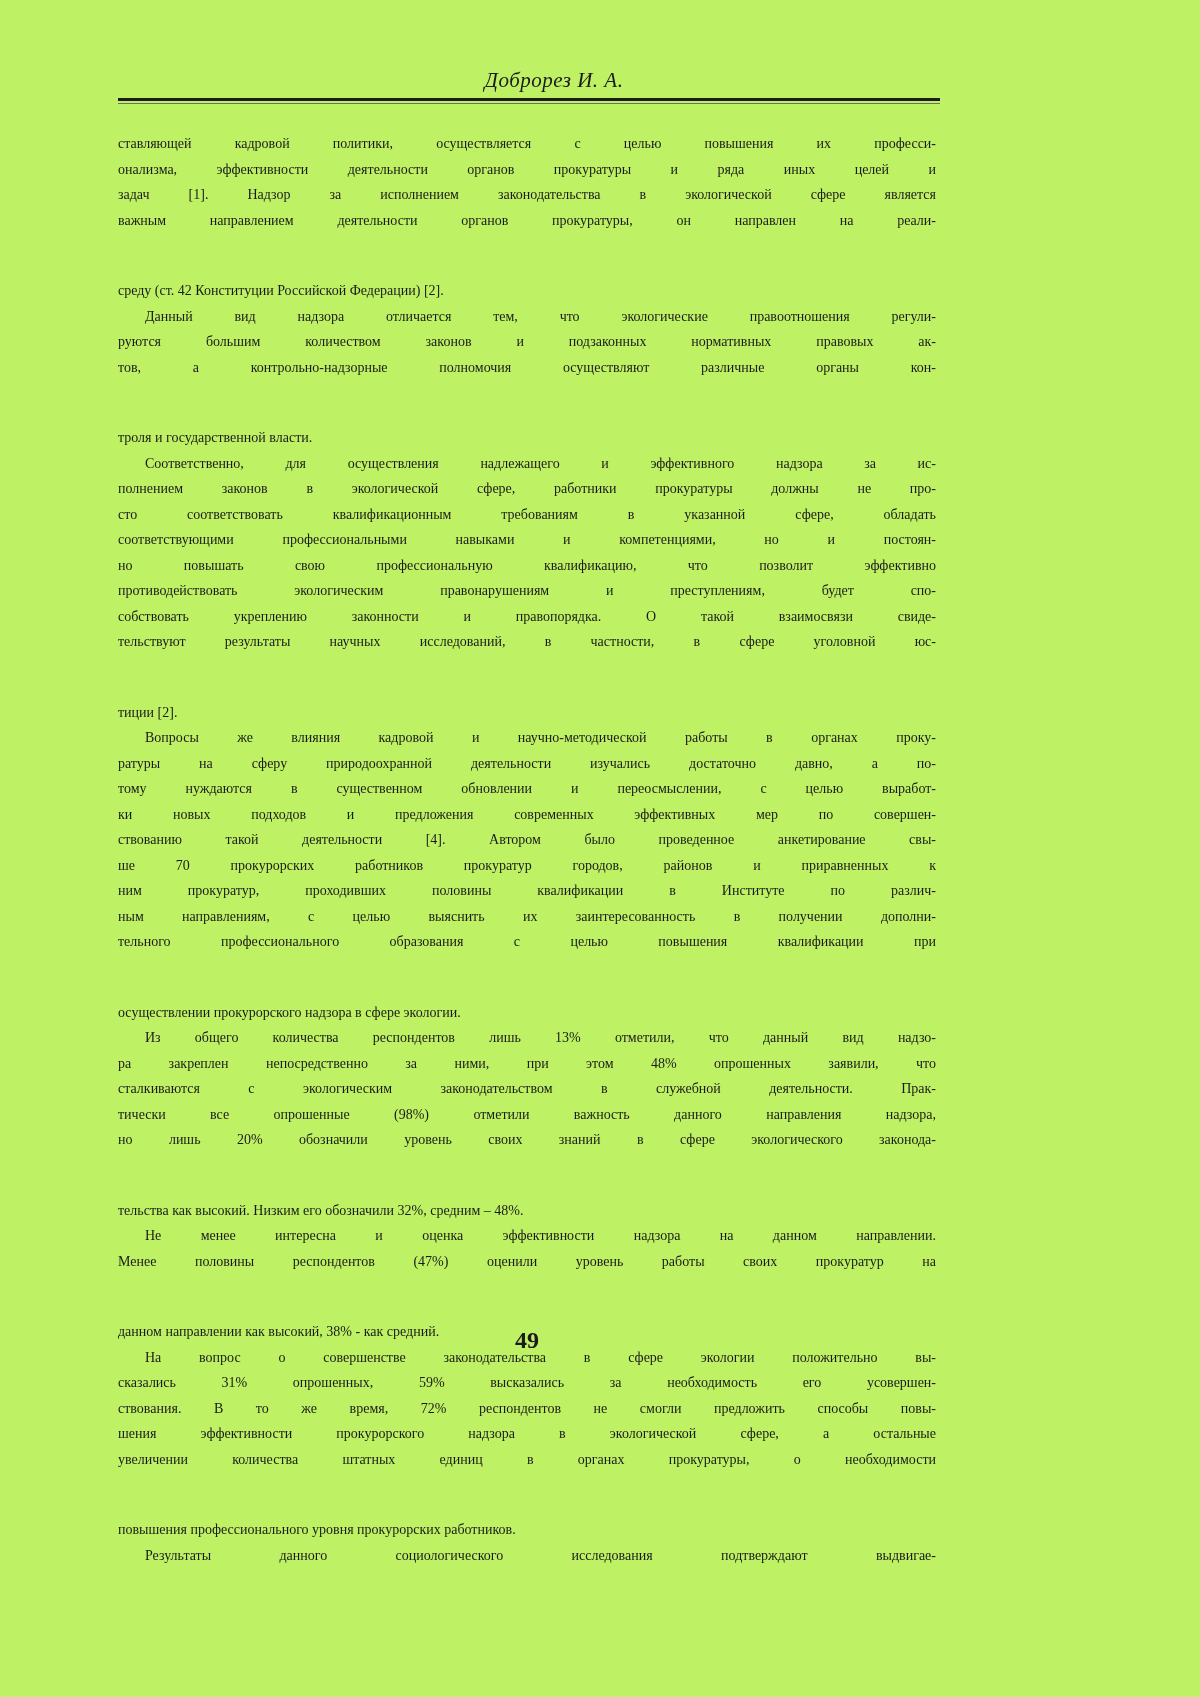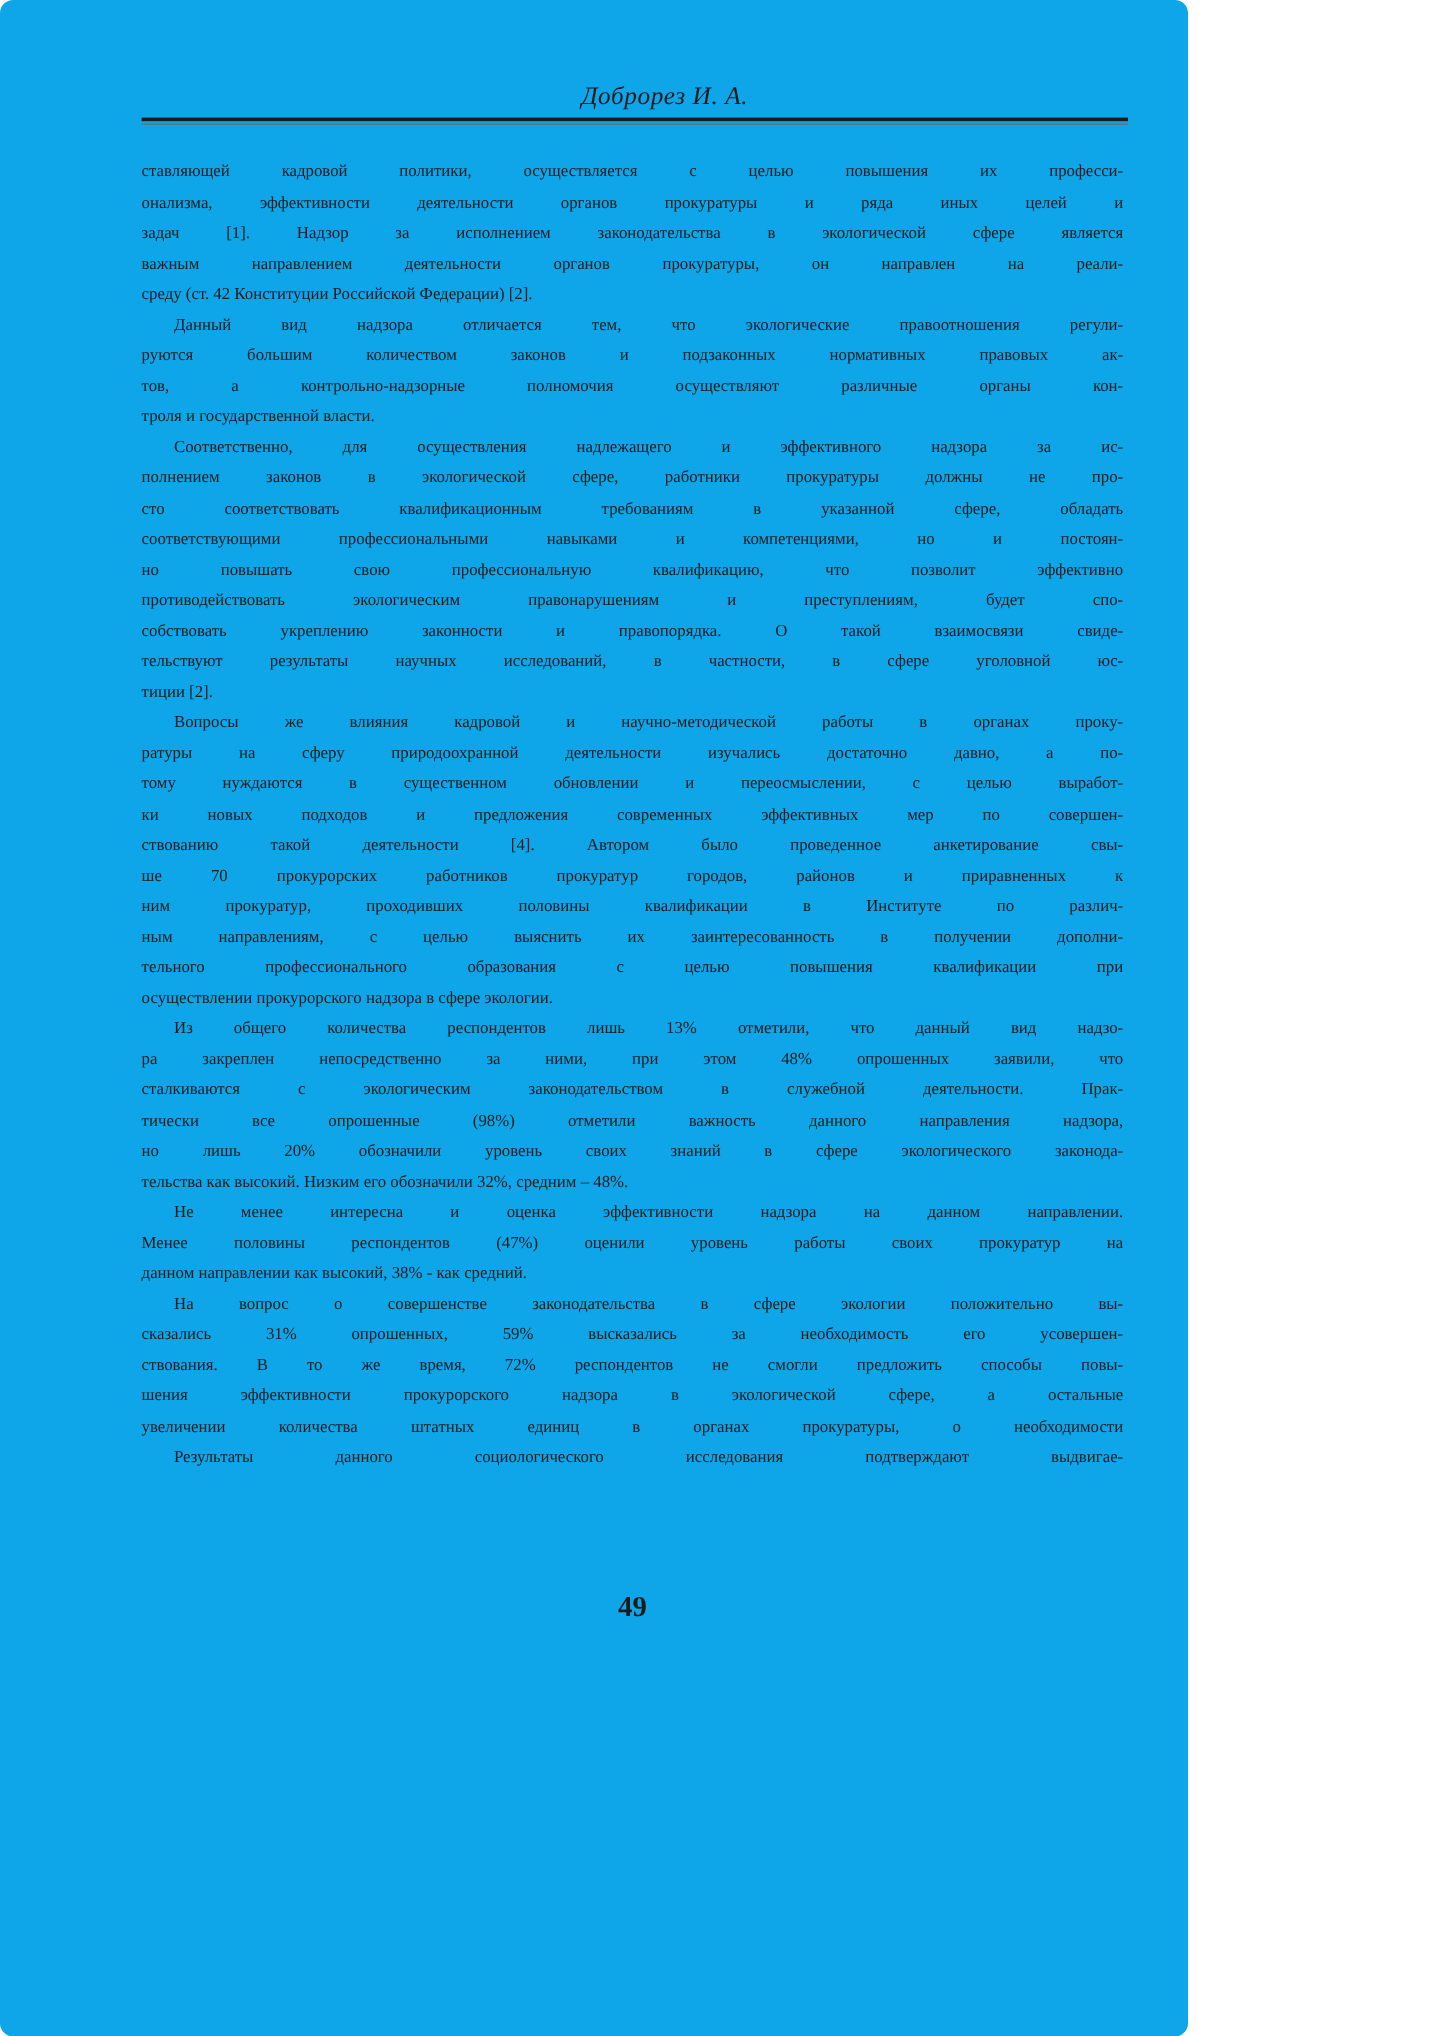--- a/index.html
+++ b/index.html
@@ -1,24 +1,23 @@
 <!DOCTYPE html>
 <html lang="ru"><head>
 <meta charset="utf-8">
 <style>
   html, body { margin: 0; padding: 0; background: #ffffff; }
   .page {
     position: relative;
-    width: 990px;
+    width: 1200px;
     height: 1697px;
-    background: #0ea5e9;
+    background: #bef264;
     font-family: "Liberation Serif", "DejaVu Serif", serif;
     color: #1b1b1b;
     overflow: hidden;
-    border-radius: 11px;
   }
   .running-head {
     position: absolute;
     top: 68px;
     left: 118px;
     width: 818px;
     padding-left: 54px;      
     box-sizing: border-box;
     text-align: center;
     font-style: italic;
@@ -42,21 +41,21 @@
     width: 818px;
     font-size: 14px;
     line-height: 25.5px;
   }
   .line {
     height: 25.5px;
     text-align: justify;
     text-align-last: justify;
     white-space: normal;
   }
-  .line.para-end { text-align-last: left; }
+  .line.para-end { text-align-last: left; margin-top: 45px; }
   .line.indent { text-indent: 27px; }
   .page-number {
     position: absolute;
     top: 1328px;
     left: 118px;
     width: 818px;
     text-align: center;
     font-size: 24px;
     line-height: 24px;
     font-weight: bold;
@@ -111,18 +110,19 @@
       <div class="line">но лишь 20% обозначили уровень своих знаний в сфере экологического законода-</div>
       <div class="line para-end">тельства как высокий. Низким его обозначили 32%, средним – 48%.</div>
       <div class="line indent">Не менее интересна и оценка эффективности надзора на данном направлении.</div>
       <div class="line">Менее половины респондентов (47%) оценили уровень работы своих прокуратур на</div>
       <div class="line para-end">данном направлении как высокий, 38% - как средний.</div>
       <div class="line indent">На вопрос о совершенстве законодательства в сфере экологии положительно вы-</div>
       <div class="line">сказались 31% опрошенных, 59% высказались за необходимость его усовершен-</div>
       <div class="line">ствования. В то же время, 72% респондентов не смогли предложить способы повы-</div>
       <div class="line">шения эффективности прокурорского надзора в экологической сфере, а остальные</div>
       <div class="line">увеличении количества штатных единиц в органах прокуратуры, о необходимости</div>
+      <div class="line para-end">повышения профессионального уровня прокурорских работников.</div>
       <div class="line indent">Результаты данного социологического исследования подтверждают выдвигае-</div>
     </div>
 
   <div class="page-number">49</div>
 
 </div>
 
 </body></html>

